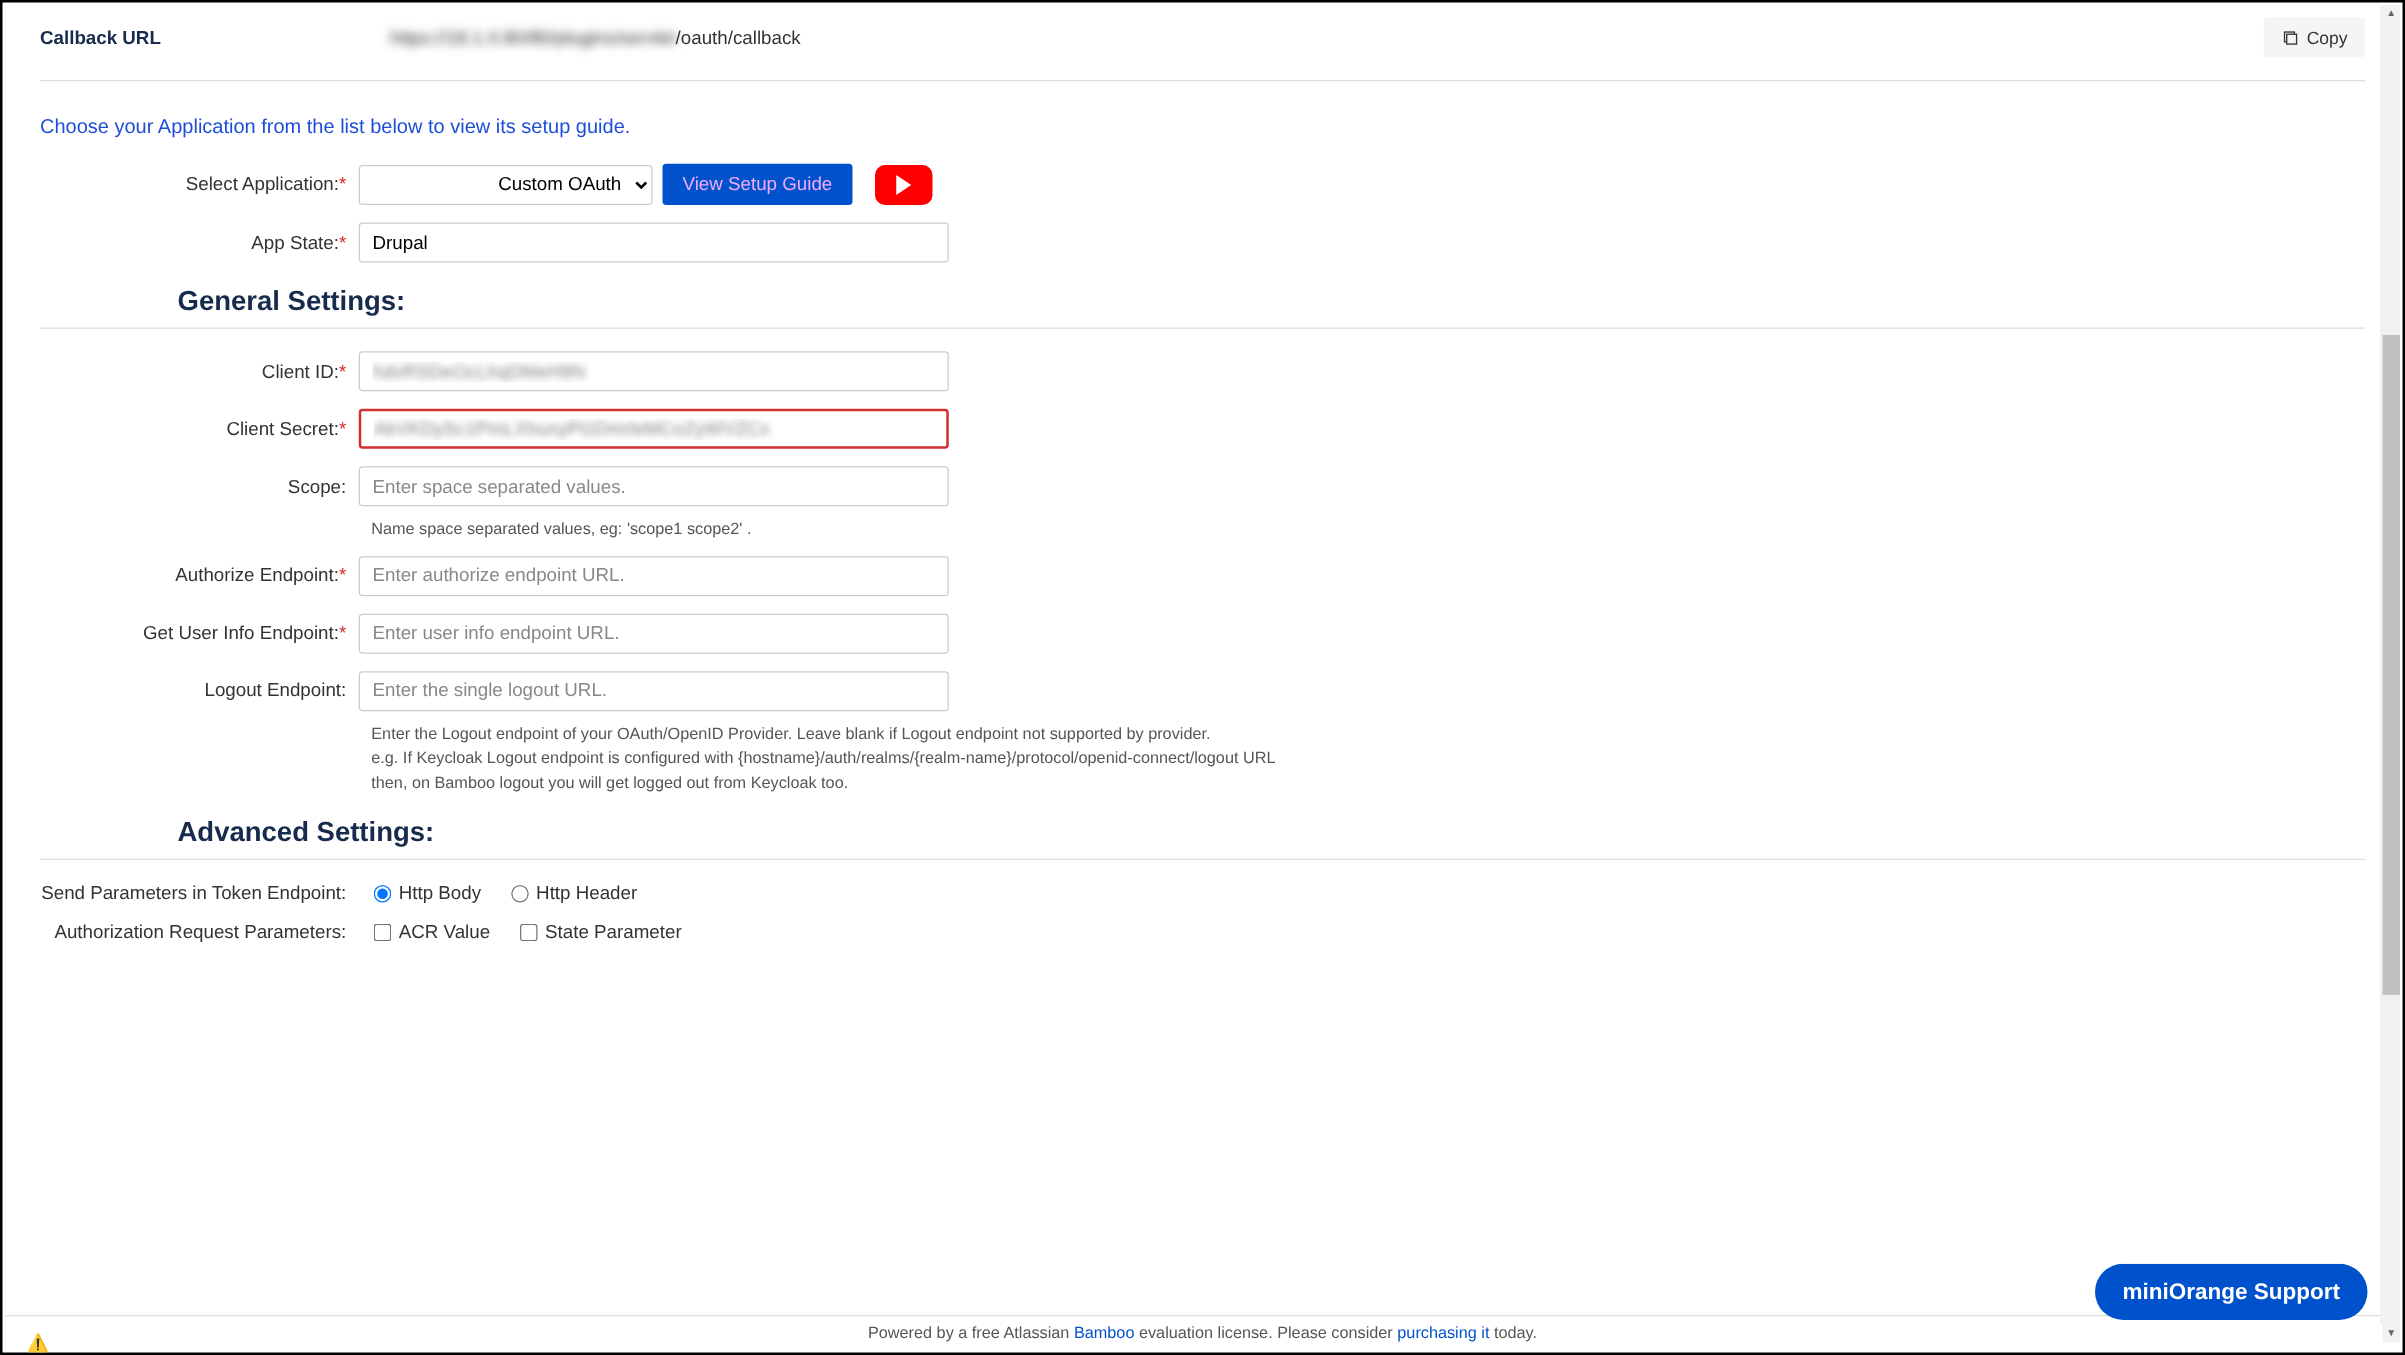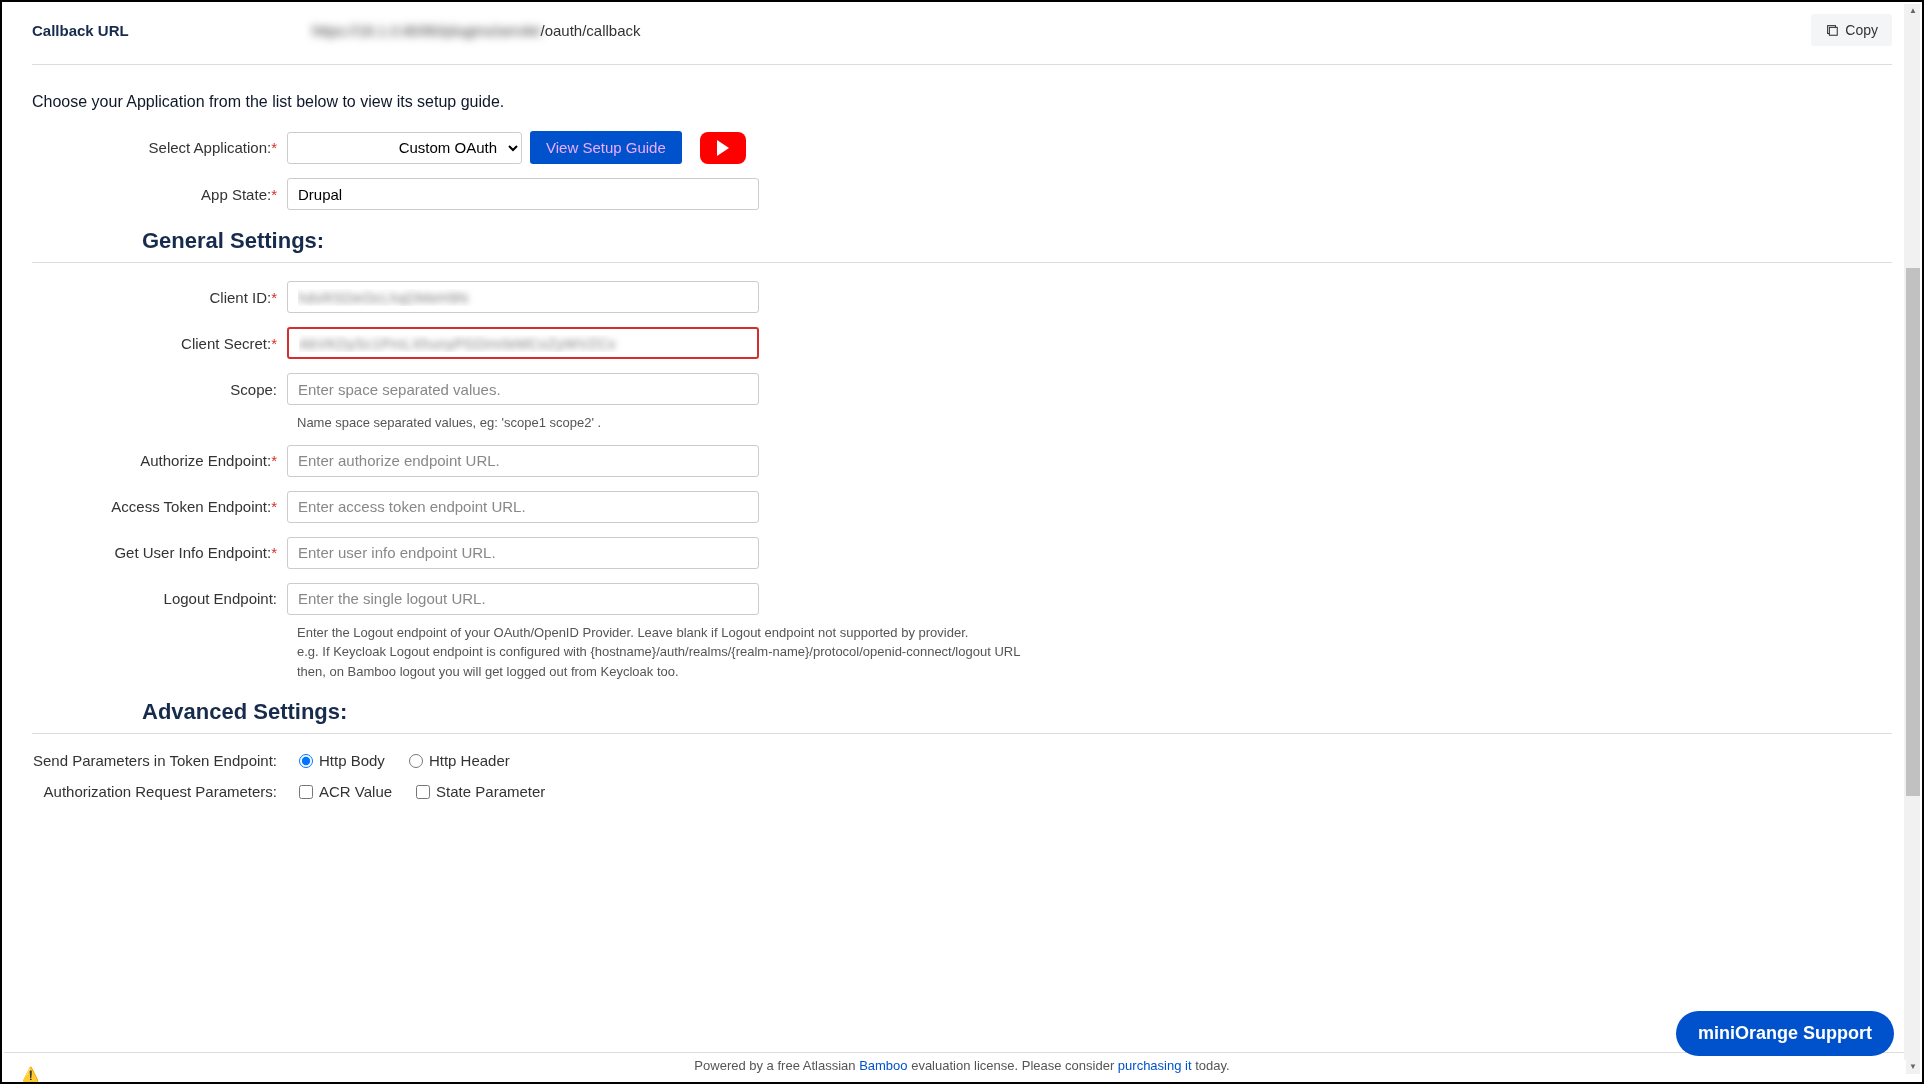--- a/index.html
+++ b/index.html
@@ -47,21 +47,21 @@
   cursor: pointer;
   font-size: 14px;
   color: #333;
   display: inline-flex;
   align-items: center;
   gap: 6px;
 }
 .copy-btn svg { width: 14px; height: 14px; }
 .intro-text {
   font-size: 16px;
-  color: #0f172a;
+  color: #1d4ed8;
   margin: 28px 0 20px 0;
 }
 .form-row {
   display: flex;
   align-items: center;
   margin-bottom: 14px;
 }
 .form-label {
   width: 255px;
   text-align: right;
@@ -274,24 +274,20 @@
     <div class="form-label">Scope:</div>
     <input class="text-input" placeholder="Enter space separated values." style="">
   </div>
   <div class="help-text">Name space separated values, eg: 'scope1 scope2' .</div>
 
   <div class="form-row">
     <div class="form-label"><span>Authorize Endpoint:</span><span class="required">*</span></div>
     <input class="text-input" placeholder="Enter authorize endpoint URL." style="">
   </div>
 
-  <div class="form-row">
-    <div class="form-label"><span>Access Token Endpoint:</span><span class="required">*</span></div>
-    <input class="text-input" placeholder="Enter access token endpoint URL." style="">
-  </div>
 
   <div class="form-row">
     <div class="form-label"><span>Get User Info Endpoint:</span><span class="required">*</span></div>
     <input class="text-input" placeholder="Enter user info endpoint URL." style="">
   </div>
 
 
   <div class="form-row">
     <div class="form-label">Logout Endpoint:</div>
     <input class="text-input" placeholder="Enter the single logout URL." style="">

